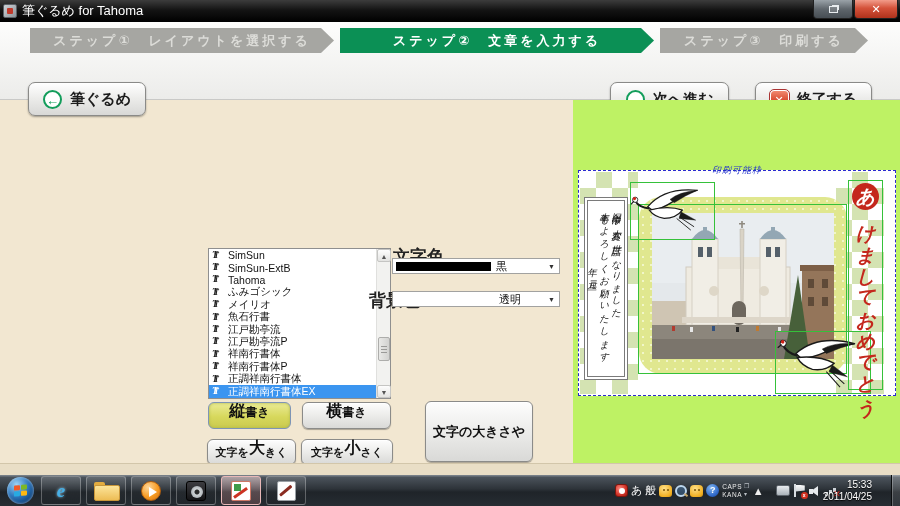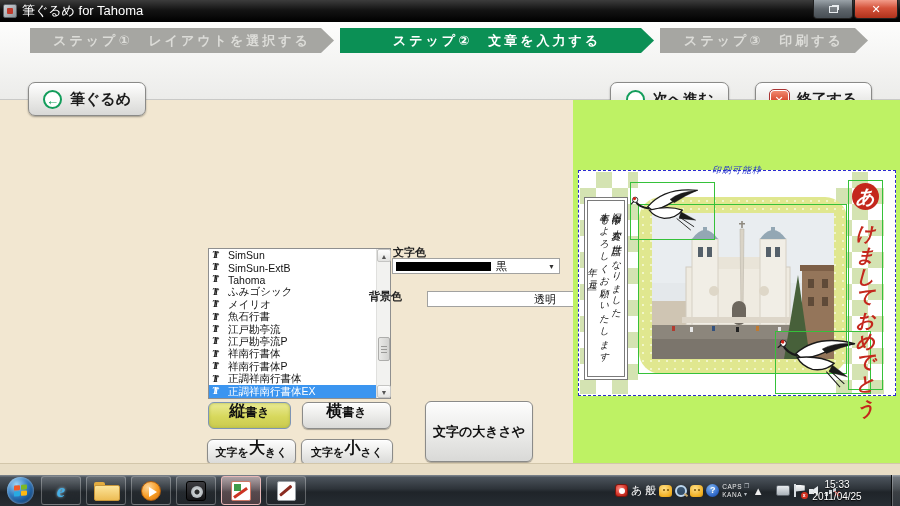--- a/index.html
+++ b/index.html
@@ -67,24 +67,24 @@
   
   .fontlist { position:absolute; left:208px; top:248px; width:183px; height:151px; background:#fff; border:1px solid #8f8f8f; }
   .font-item { position:relative; height:12.4px; display:flex; align-items:center; gap:4px; padding-left:3px;
     font-size:10.5px; color:#111; width:168px; cursor:default; }
   .font-item.selected { background:#3b95f0; color:#fff; }
   .tt { display:inline-flex; align-items:flex-start; width:12px; font-family:"Liberation Serif","DejaVu Serif",serif; font-weight:bold; color:#222; flex:none; }
   .font-item.selected .tt { color:#fff; }
   .tt .t1 { font-size:10px; line-height:10px; } .tt .t2 { font-size:8px; line-height:11px; margin-left:-4px; }
 
   
-  .fld-label { position:absolute; font-size:11px; font-weight:bold; color:#222; }
+  .fld-label { position:absolute; font-size:17px; font-weight:bold; color:#222; }
   .lbl-tc { left:393px; top:245px; } .lbl-bc { left:369px; top:278px;margin-top:11px; }
   .dd { position:absolute; left:392px; width:168px; height:16px; background:#fff; border:1px solid #a2a2a0; cursor:pointer; }
-  .dd-tc { top:258px; } .dd-bc { top:291px;margin-left:35px; }
+  .dd-tc { top:258px; } .dd-bc { top:291px; }
   .dd .swatch { position:absolute; left:3px; top:3px; width:95px; height:9px; background:#000; }
   .dd .val { position:absolute; top:1px; font-size:11px; color:#111; line-height:13px; }
   .dd-tc .val { left:103px; } .dd-bc .val { left:106px; }
   .dd .darr { position:absolute; right:4px; top:4px; font-size:7px; color:#333; }
 
   
   .cbtn { position:absolute; border:1px solid #8b8b89; border-radius:6px; cursor:pointer;
     background:linear-gradient(180deg,#fdfdfd,#ececea 50%,#d9d9d7); box-shadow:0 1px 1px rgba(0,0,0,.3), inset 0 1px 0 #fff;
     display:flex; align-items:baseline; justify-content:center; color:#111; font-weight:bold; }
   .btn-vert { left:208px; top:402px; width:83px; height:27px;
@@ -169,21 +169,21 @@
   .ic-flag { position:relative; width:13px; height:14px; }
   .ic-flag::before { content:""; position:absolute; left:1px; top:0; width:2px; height:13px; background:#d8dde1; }
   .ic-flag::after { content:""; position:absolute; left:3px; top:1px; width:9px; height:7px; background:linear-gradient(180deg,#fdfdfd,#c9ced2); clip-path:polygon(0 0,100% 15%,100% 85%,0 100%); }
   .badge-x { position:absolute; right:-2px; bottom:-1px; width:7px; height:7px; border-radius:50%; background:#d12f1f; color:#fff; font-size:5px; line-height:7px; text-align:center; font-weight:bold; }
   .ic-spk { position:relative; width:13px; height:12px; }
   .ic-spk::before { content:""; position:absolute; left:0; top:4px; width:4px; height:5px; background:#e6e9ec; }
   .ic-spk::after { content:""; position:absolute; left:2px; top:1px; border-right:7px solid #e6e9ec; border-top:5.5px solid transparent; border-bottom:5.5px solid transparent; }
   .ic-net { position:relative; width:14px; height:13px; }
   .ic-net::before { content:""; position:absolute; left:0; bottom:1px; width:3px; height:4px; background:#cdd3d8; box-shadow:4px -2px 0 #cdd3d8, 8px -4px 0 #cdd3d8; }
   .net-x { position:absolute; right:-2px; bottom:-2px; color:#e0281a; font-size:9px; font-weight:bold; line-height:9px; }
-  .clock { position:absolute; right:28px; top:4px; width:70px; text-align:center; color:#fff; font-size:10px; line-height:12px; text-shadow:0 1px 1px #000; cursor:default; }
+  .clock { position:absolute; right:28px; top:4px; width:70px; text-align:right; color:#fff; font-size:10px; line-height:12px; text-shadow:0 1px 1px #000; cursor:default; }
   .show-desktop { position:absolute; right:0; top:0; width:9px; height:31px; border-left:1px solid #0a0c0e;
     background:linear-gradient(180deg,rgba(255,255,255,.22),rgba(255,255,255,.05)); box-shadow:inset 1px 0 0 rgba(255,255,255,.25); cursor:pointer; }
 </style>
 </head>
 <body>
 
 <div class="screen">
 
   <div class="titlebar">
     <span class="app-icon"></span>

